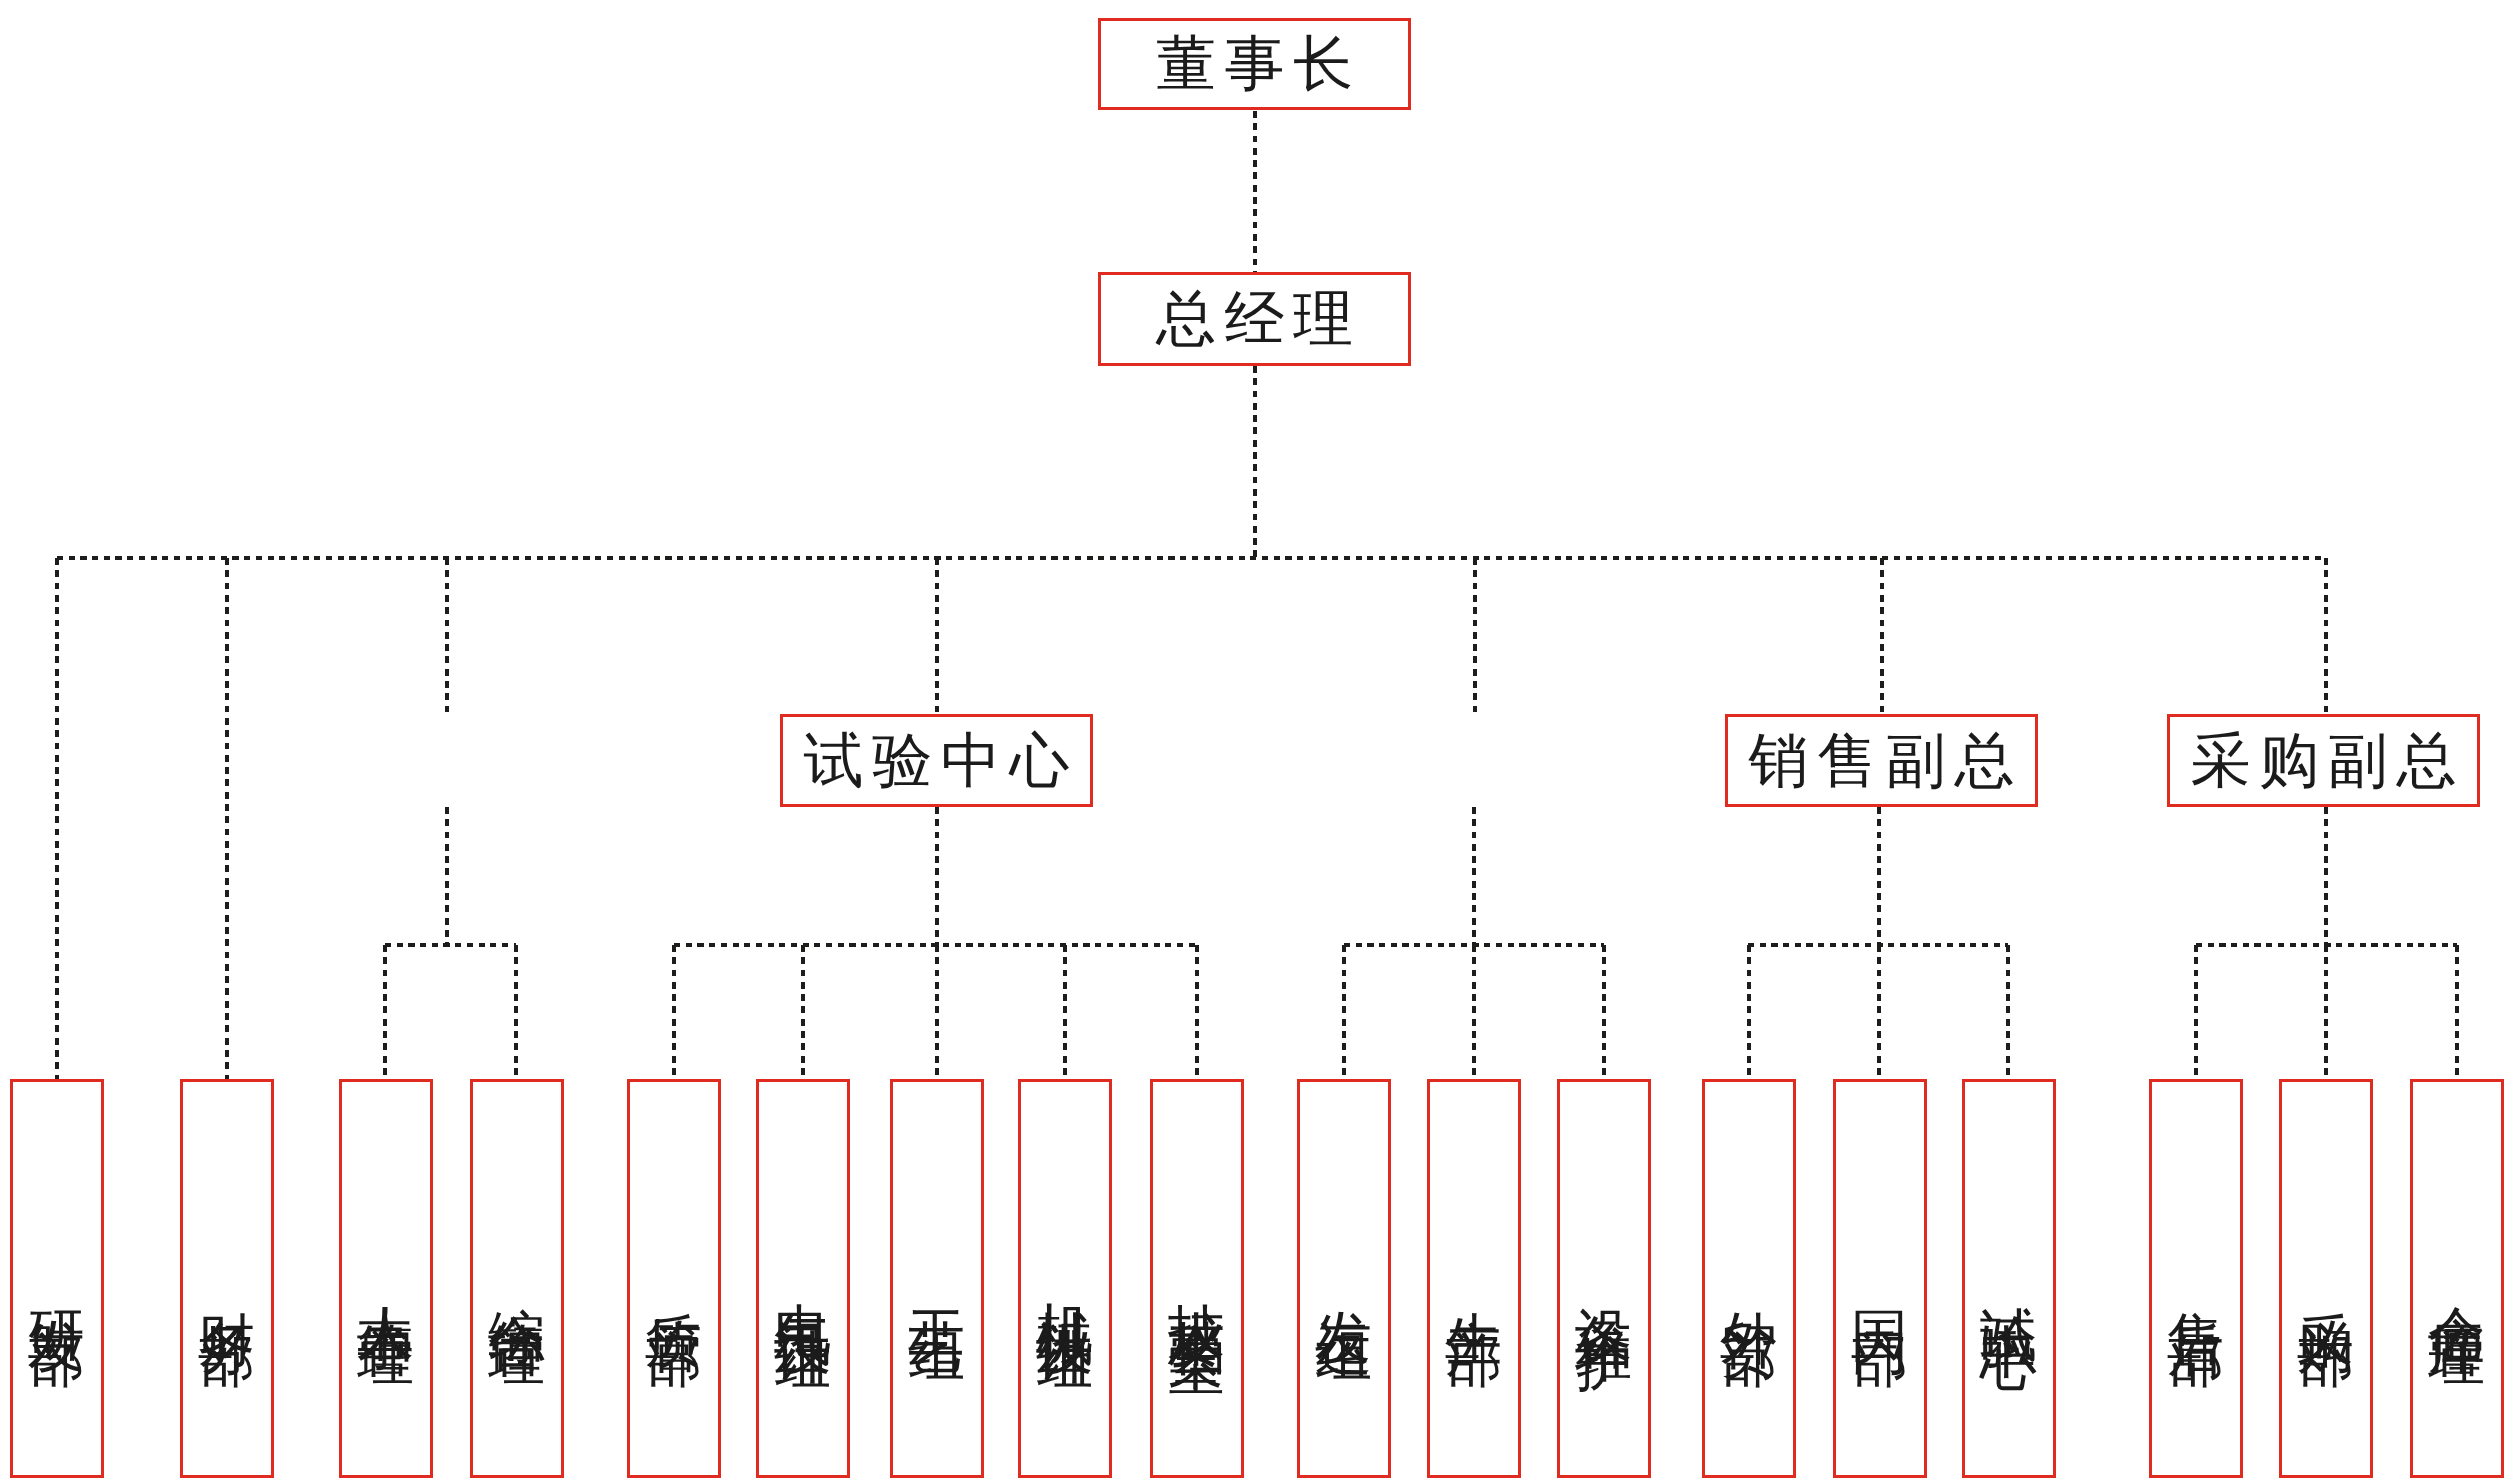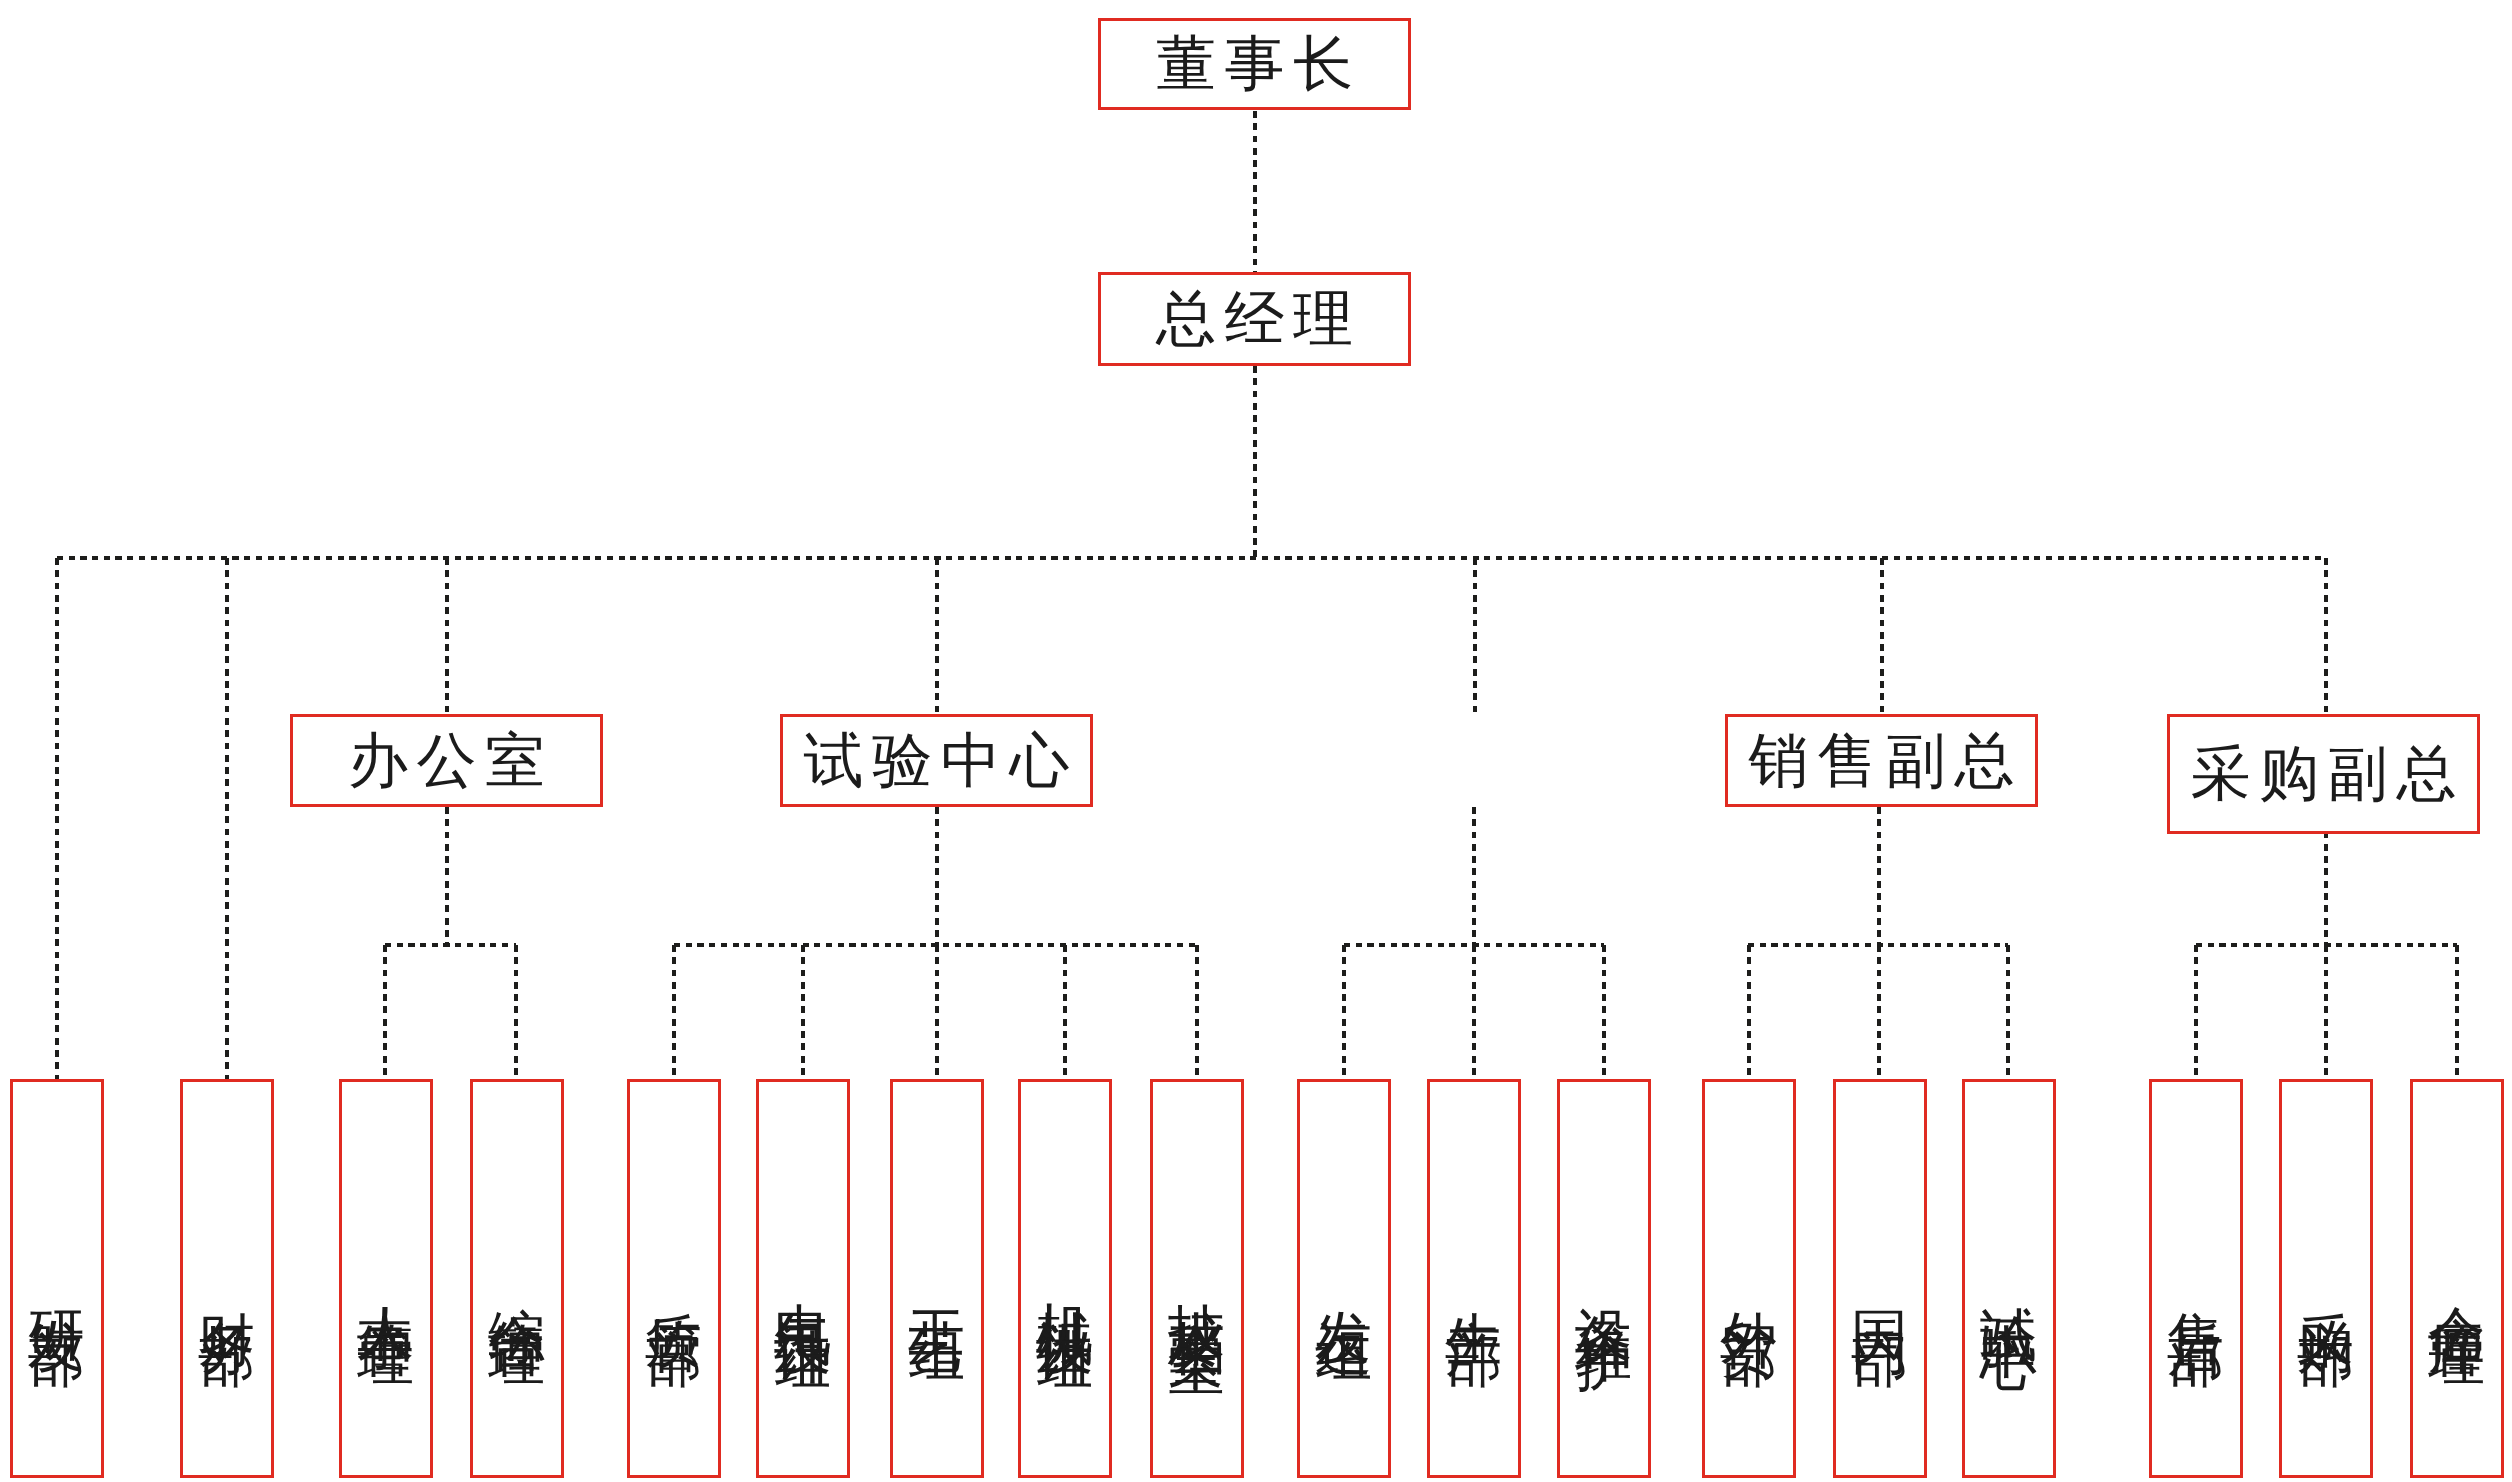--- a/index.html
+++ b/index.html
@@ -98,30 +98,27 @@
   <div class="vline" style="left:2324px;top:945px;height:133px"></div>
   <div class="vline" style="left:2455px;top:945px;height:133px"></div>
 
   <div class="box hbox" style="left:1098px;top:18.4px;width:313px;height:92px">
     <span class="lbl">董事长</span>
   </div>
   <div class="box hbox" style="left:1098px;top:272px;width:313px;height:94px">
     <span class="lbl">总经理</span>
   </div>
 
-  <div class="box hbox" style="left:290px;top:714px;width:313px;height:93px">
-    <span class="lbl">办公室</span>
-  </div>
   <div class="box hbox" style="left:780px;top:714px;width:313px;height:93px">
     <span class="lbl">试验中心</span>
   </div>
   <div class="box hbox" style="left:1725px;top:714px;width:313px;height:93px">
     <span class="lbl">销售副总</span>
   </div>
-  <div class="box hbox" style="left:2167px;top:714px;width:313px;height:120px">
+  <div class="box hbox" style="left:2167px;top:714px;width:313px;height:93px">
     <span class="lbl">采购副总</span>
   </div>
 
   <div class="box vbox" style="left:9.8px;top:1079px;width:94px;height:399px">
     <span class="lbl">研发部</span>
   </div>
   <div class="box vbox" style="left:180px;top:1079px;width:94px;height:399px">
     <span class="lbl">财务部</span>
   </div>
   <div class="box vbox" style="left:339px;top:1079px;width:94px;height:399px">

